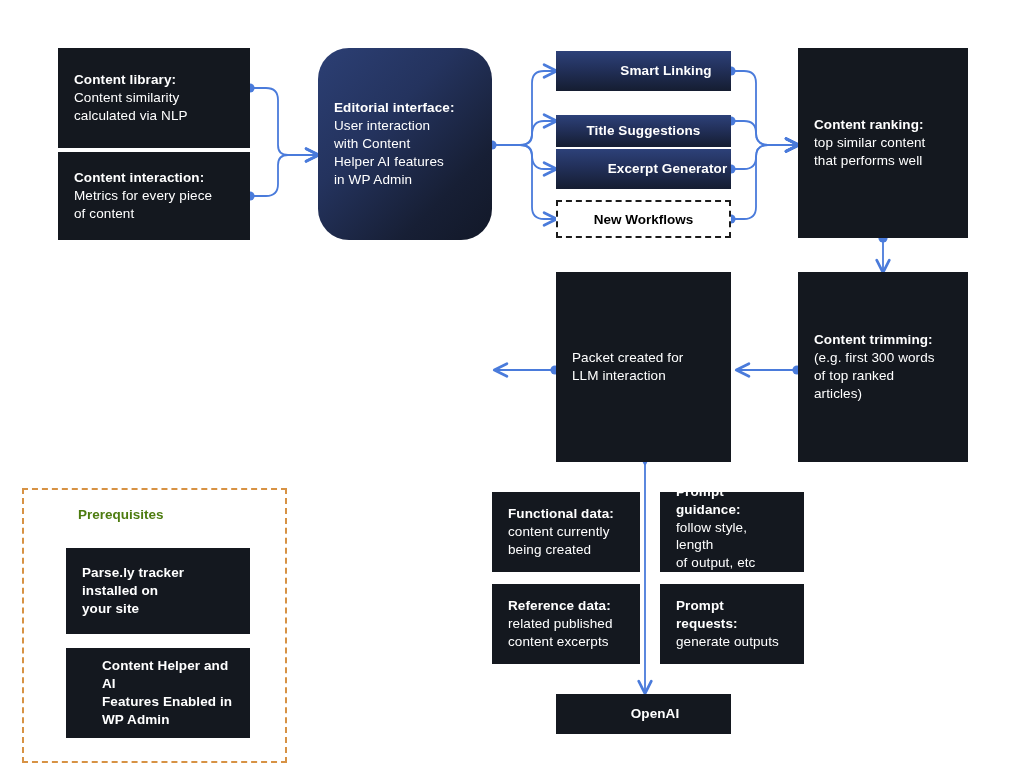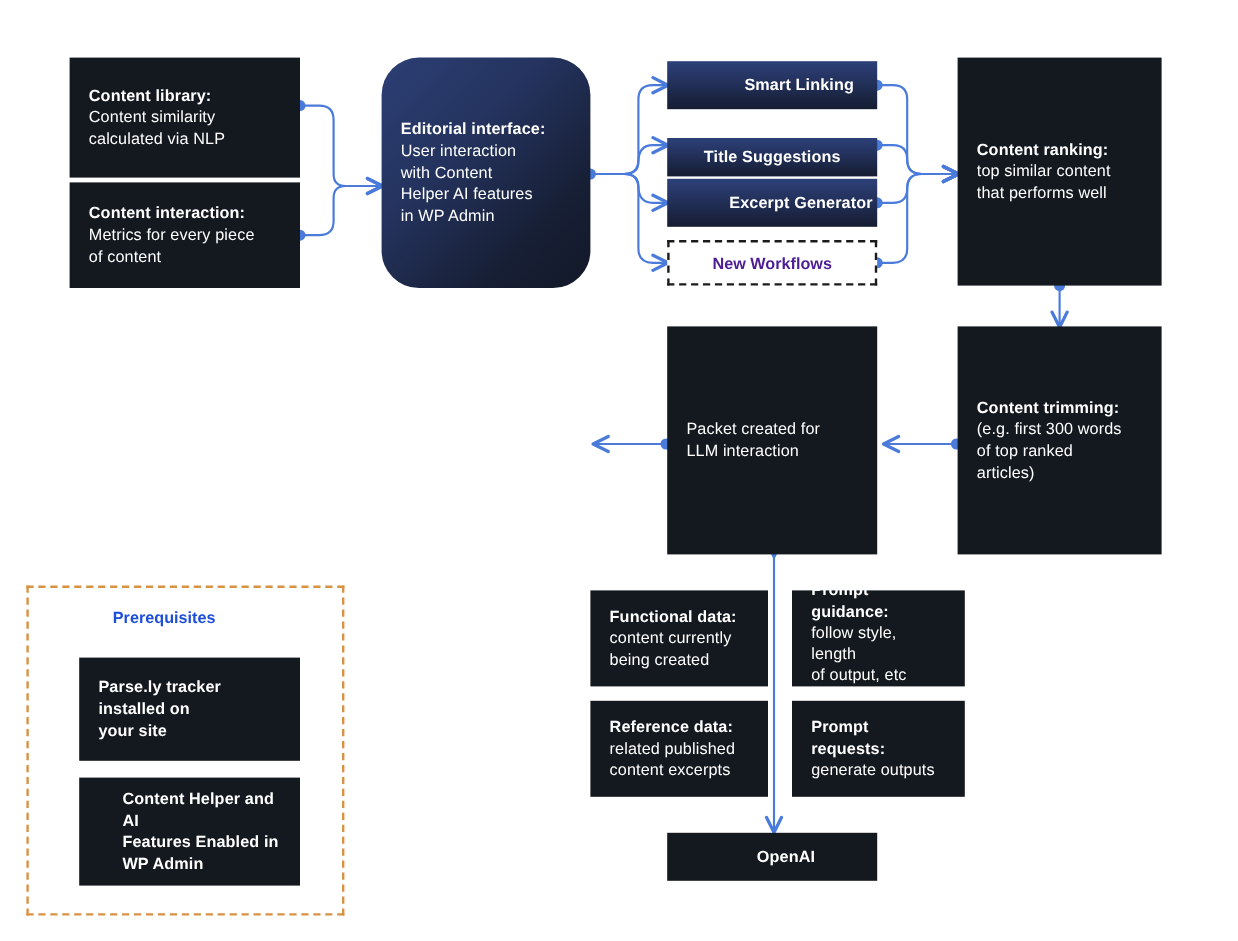--- a/index.html
+++ b/index.html
@@ -14,23 +14,23 @@
   .dark{background:#14181f;}
   .grad-diag{background:linear-gradient(135deg,#2c3f74 0%,#24335e 38%,#171f35 75%,#121828 100%);border-radius:31px;}
   .grad-vert{background:linear-gradient(180deg,#2d4179 0%,#22305a 45%,#151d31 100%);}
   .pad{padding:0 16px;}
   .t{font-size:13.5px;}
   .t b{font-weight:bold;display:block;}
   .center{justify-content:center;text-align:center;}
   .bold-all{font-weight:bold;}
   .dashedbox{position:absolute;box-sizing:border-box;background:#ffffff;
     border:2px dashed #1b1b1b;display:flex;align-items:center;justify-content:center;
-    color:#4c1d95;font-weight:bold;font-size:13.5px;}
+    color:#000000;font-weight:bold;font-size:13.5px;}
   .prereq-frame{position:absolute;box-sizing:border-box;border:2px dashed #d79244;background:#fff;}
-  .prereq-title{position:absolute;font-size:13.5px;font-weight:bold;color:#1d4ed8;margin-left:16px;}
+  .prereq-title{position:absolute;font-size:13.5px;font-weight:bold;color:#4d7c0f;}
   svg.wires{position:absolute;left:0;top:0;width:1032px;height:784px;pointer-events:none;}
 </style>
 </head>
 <body>
 
 <div id="stage">
 
   <svg class="wires" viewBox="0 0 1032 784">
     <defs>
       <marker id="ar" markerWidth="9" markerHeight="9" refX="7.6" refY="4.5" orient="auto">

